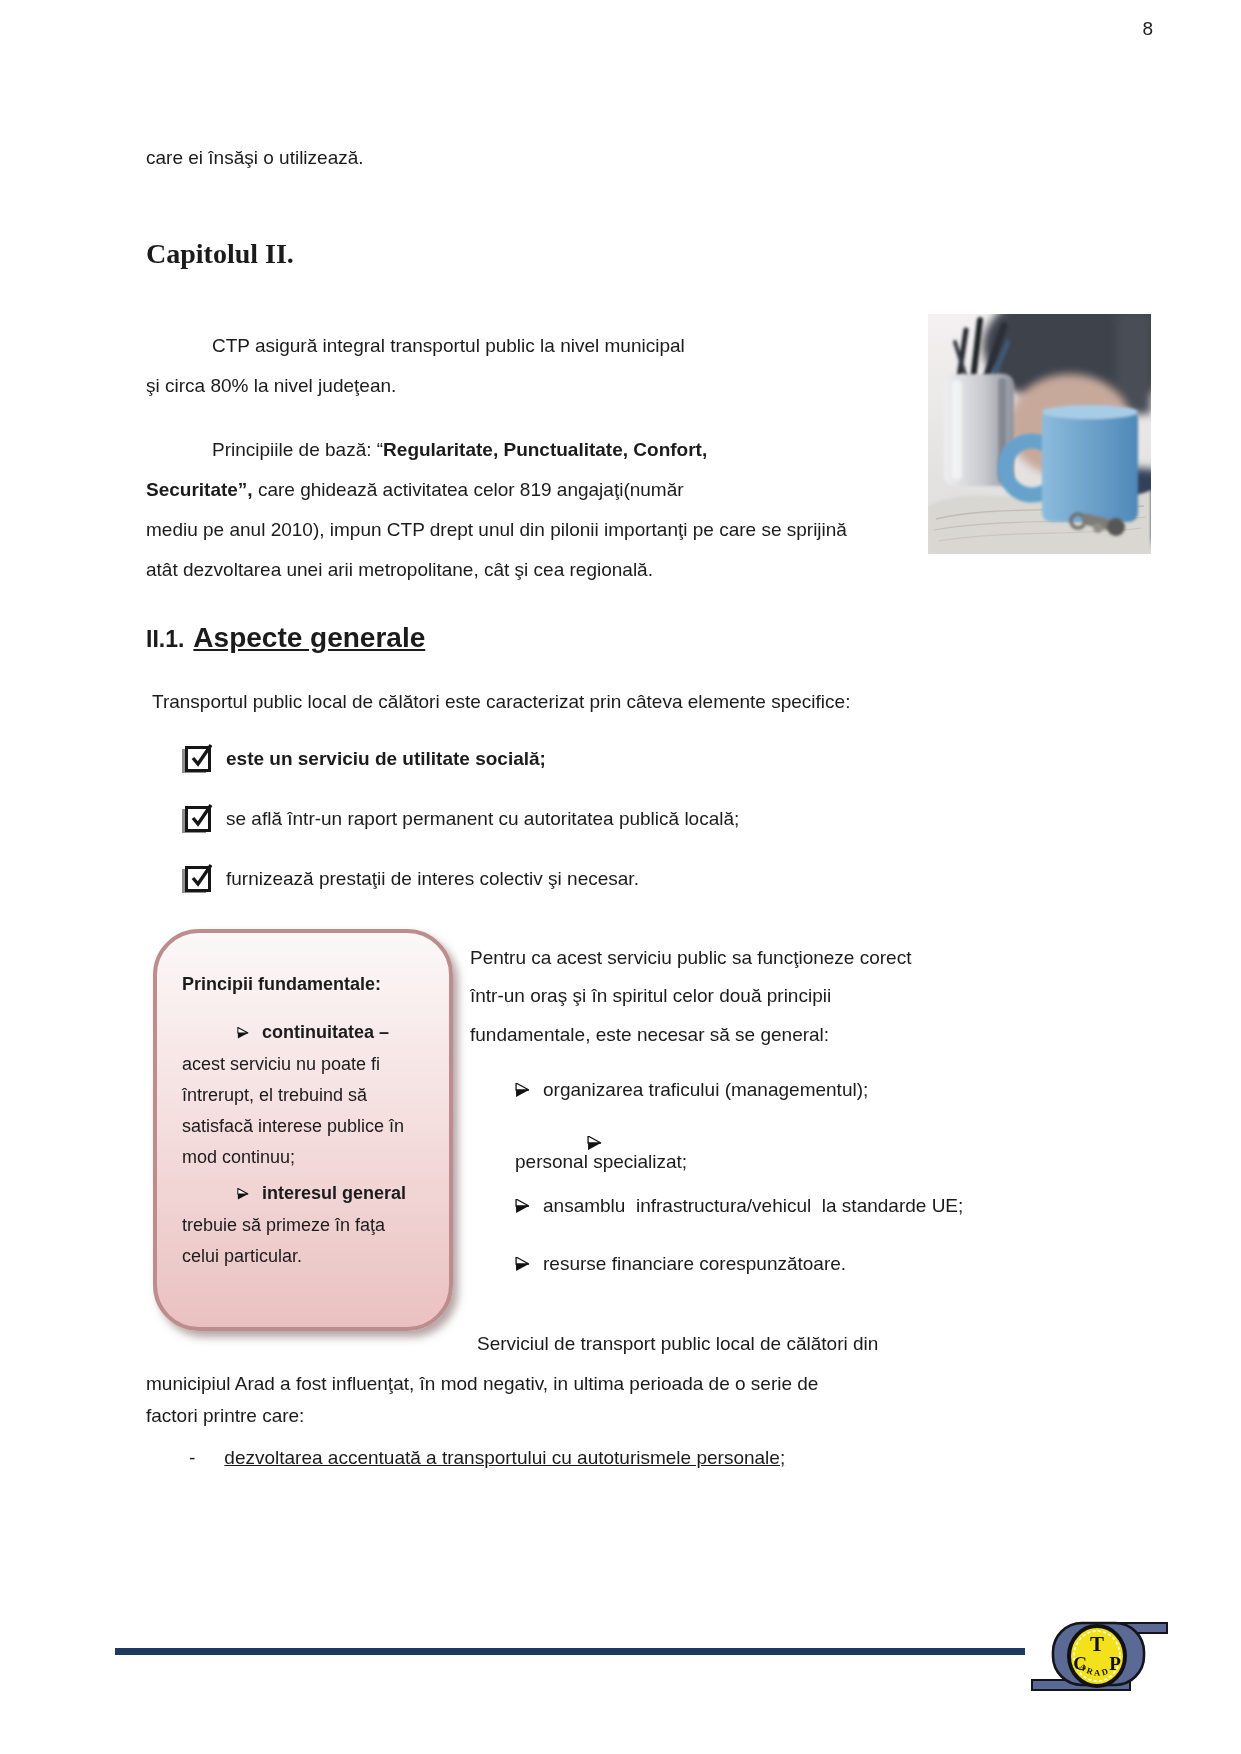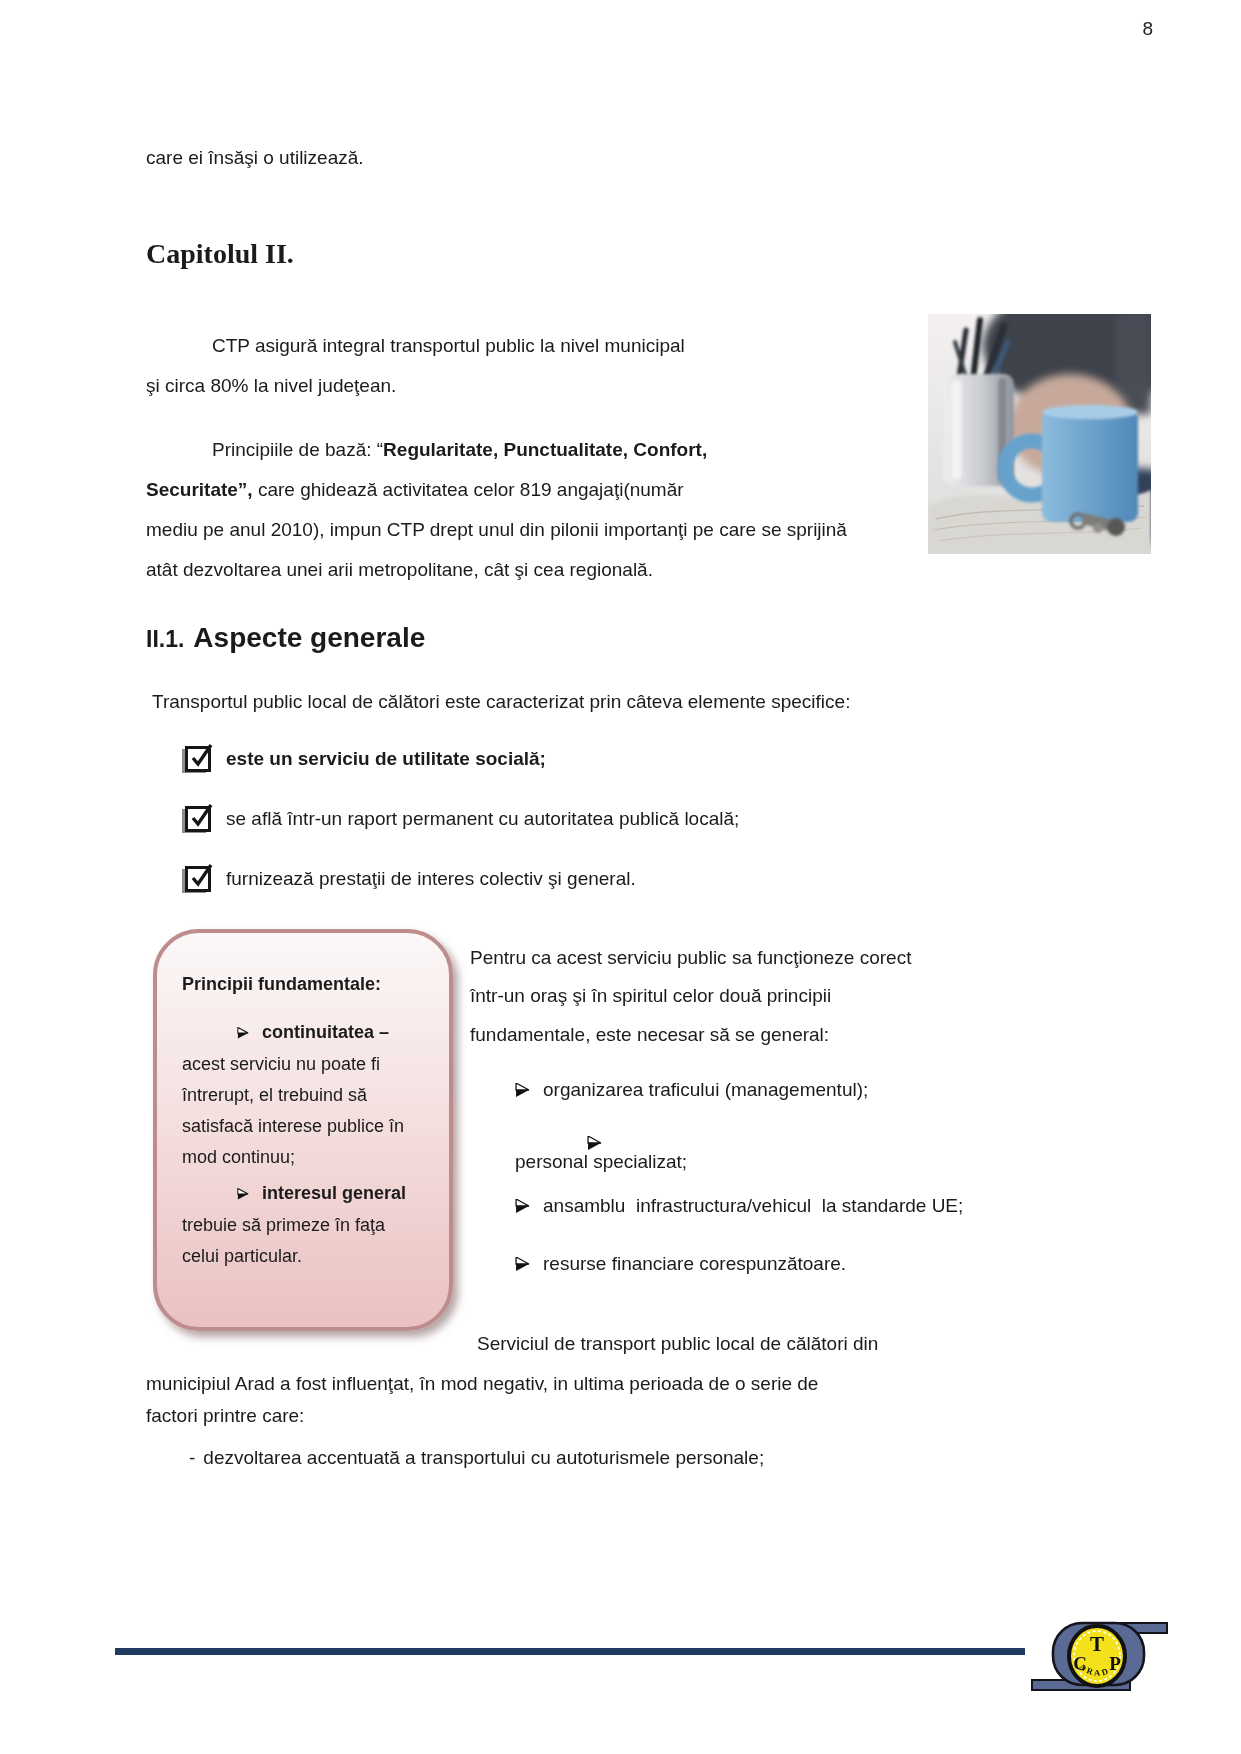--- a/index.html
+++ b/index.html
@@ -9,21 +9,21 @@
     font-family:"Liberation Sans", sans-serif; color:#1b1b1b;
   }
   .abs{position:absolute; white-space:pre-wrap;}
   .body-txt{font-size:19px; line-height:1.25;}
   .page-num{font-size:19px; color:#222;}
   .chapter{display:flex; align-items:center;}
   .chapter-label{font-family:"Liberation Serif", serif; font-weight:bold; font-size:28px;}
   .chapter-title{font-weight:bold; font-size:30px; margin-left:16px; word-spacing:12px; letter-spacing:.2px;}
   .sec-head{display:flex; align-items:baseline;}
   .sec-num{font-weight:bold; font-size:23px;}
-  .sec-title{font-weight:bold; font-size:28px; margin-left:9px;}
+  .sec-title{font-weight:bold; font-size:28px; margin-left:9px;text-decoration:underline;}
   .b{font-weight:bold;}
   
   .check-item{display:flex; align-items:center;}
   .cb{position:relative; display:inline-block; width:20px; height:20px;
       border:3px solid #161616; background:#fff; box-shadow:-4px 2px 0 -1px #8f8f8f;
       margin-right:15px; flex:0 0 auto;}
   .cb svg{position:absolute; left:-2px; top:-7px; width:30px; height:30px; overflow:visible;}
   .cb polyline{fill:none; stroke:#161616; stroke-width:3.4;}
   
   .pbox{
@@ -132,21 +132,21 @@
   <div class="abs body-txt check-item" style="left:185px; top:806px;">
     <span class="cb"><svg viewBox="0 0 30 30">
           <polyline points="7,16 12,22 25,3"></polyline>
         </svg></span>
     <span>se află într-un raport permanent cu autoritatea publică locală;</span>
   </div>
   <div class="abs body-txt check-item" style="left:185px; top:866px;">
     <span class="cb"><svg viewBox="0 0 30 30">
           <polyline points="7,16 12,22 25,3"></polyline>
         </svg></span>
-    <span>furnizează prestaţii de interes colectiv şi general.</span>
+    <span>furnizează prestaţii de interes colectiv şi necesar.</span>
   </div>
 
   <div class="abs pbox" style="left:153px; top:929px;"></div>
   <div class="abs box-txt b" style="left:182px; top:974px;">Principii fundamentale:</div>
 
   <div class="abs box-txt arrow-line" style="left:237px; top:1022px;">
     <svg class="arr" width="12" height="12" viewBox="0 0 14 13">
       <polygon points="1,0 13,6.5 1,6.5" fill="#ffffff" stroke="#111" stroke-width="1.2"></polygon>
       <polygon points="1,6.5 13,6.5 1,13" fill="#111"></polygon>
     </svg>
@@ -197,21 +197,21 @@
       <polygon points="1,0 13,6.5 1,6.5" fill="#ffffff" stroke="#111" stroke-width="1.2"></polygon>
       <polygon points="1,6.5 13,6.5 1,13" fill="#111"></polygon>
     </svg>
     <span>resurse financiare corespunzătoare.</span>
   </div>
 
   <div class="abs body-txt" style="left:477px; top:1332px;">Serviciul de transport public local de călători din</div>
   <div class="abs body-txt" style="left:146px; top:1372px;">municipiul Arad a fost influenţat, în mod negativ, in ultima perioada de o serie de</div>
   <div class="abs body-txt" style="left:146px; top:1404px;">factori printre care:</div>
 
-  <div class="abs body-txt" style="left:189px; top:1446px;"><span>-</span><span style="margin-left:8px;">dezvoltarea accentuată a transportului cu autoturismele personale;</span></div>
+  <div class="abs body-txt" style="left:189px; top:1446px;"><span>-</span><span style="margin-left:29px;text-decoration:underline;">dezvoltarea accentuată a transportului cu autoturismele personale;</span></div>
 
   <div class="abs footer-rule" style="left:115px; top:1648px; width:910px;"></div>
 
   <div class="abs" style="left:1031px; top:1582px; width:138px; height:74px;">
     <svg width="138" height="74" viewBox="0 0 138 74">
       <rect x="1" y="62" width="98" height="10" fill="#5a6a94" stroke="#14141c" stroke-width="2"></rect>
       <rect x="58" y="5" width="78" height="10" fill="#5a6a94" stroke="#14141c" stroke-width="2"></rect>
       <rect x="22" y="5" width="91" height="62" rx="29" fill="#5a6a94" stroke="#14141c" stroke-width="2.6"></rect>
       <ellipse cx="66" cy="38" rx="28" ry="30" fill="#f3e11c" stroke="#111" stroke-width="4"></ellipse>
       <ellipse cx="66" cy="38" rx="23" ry="25" fill="none" stroke="#ffffff" stroke-width="1.6" stroke-dasharray="3 2.4"></ellipse>

